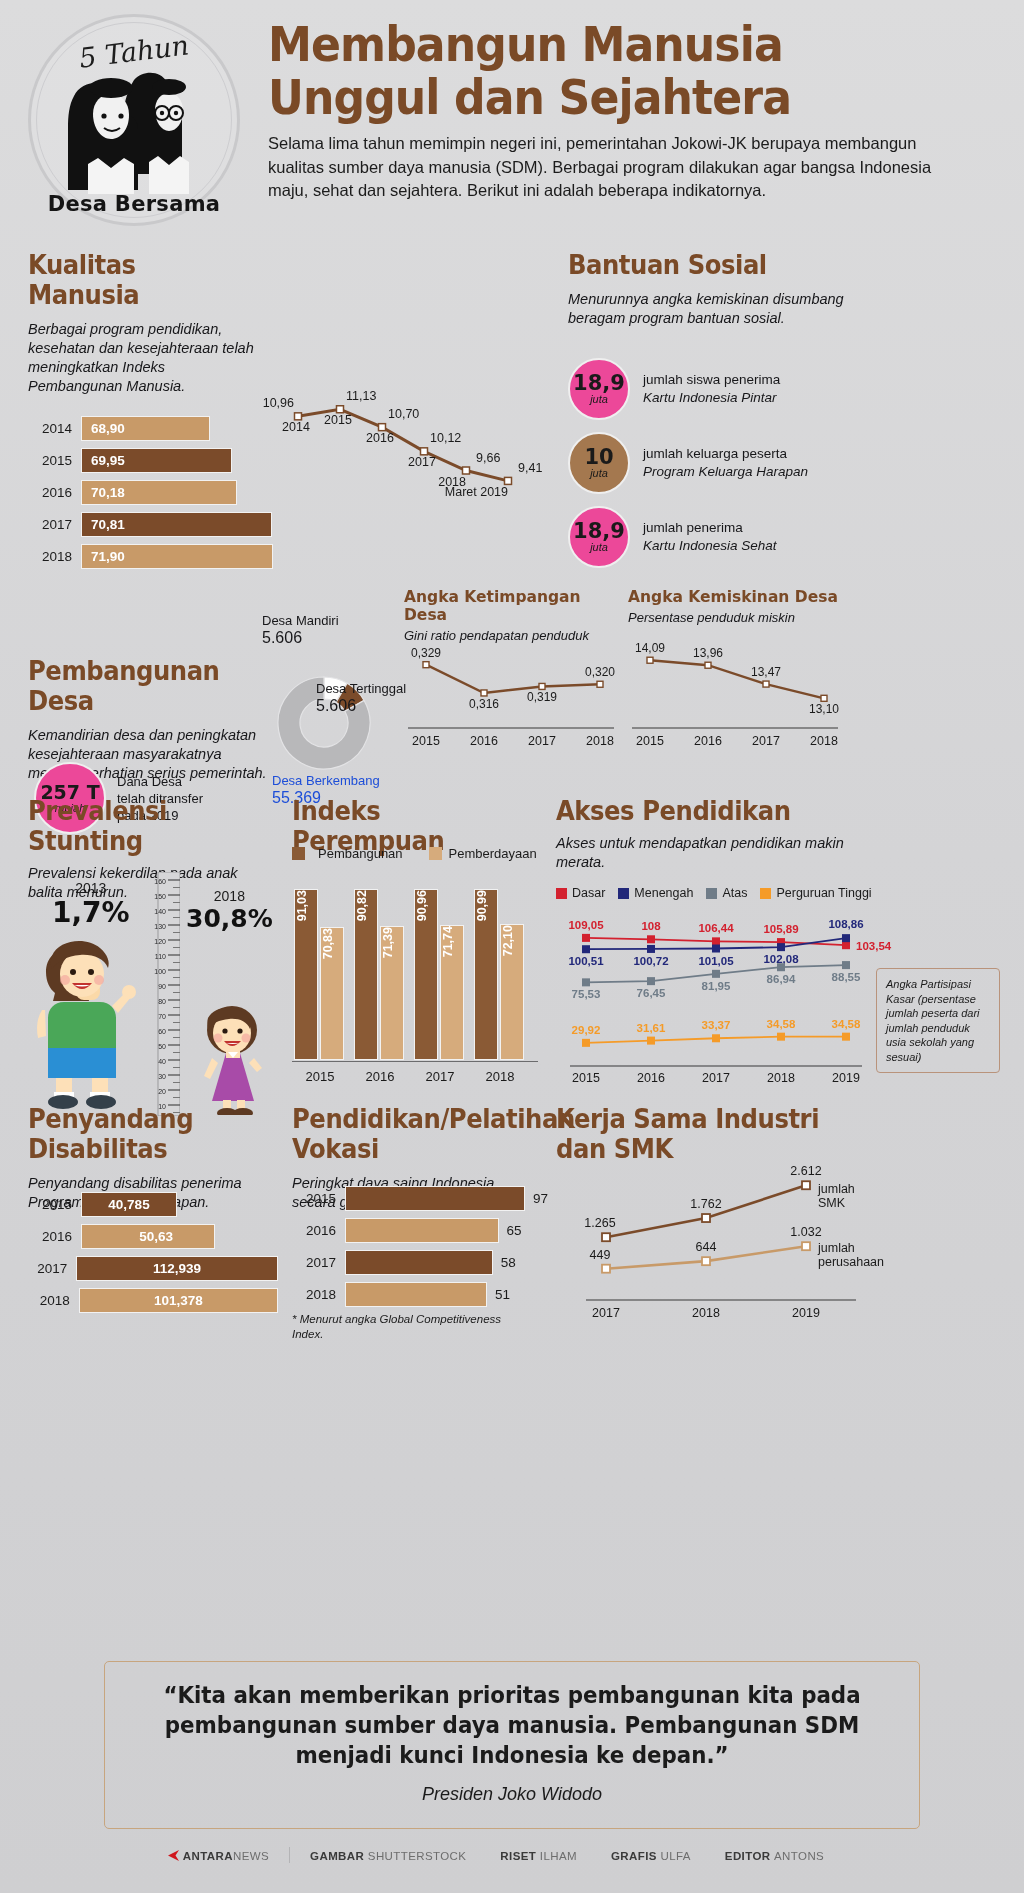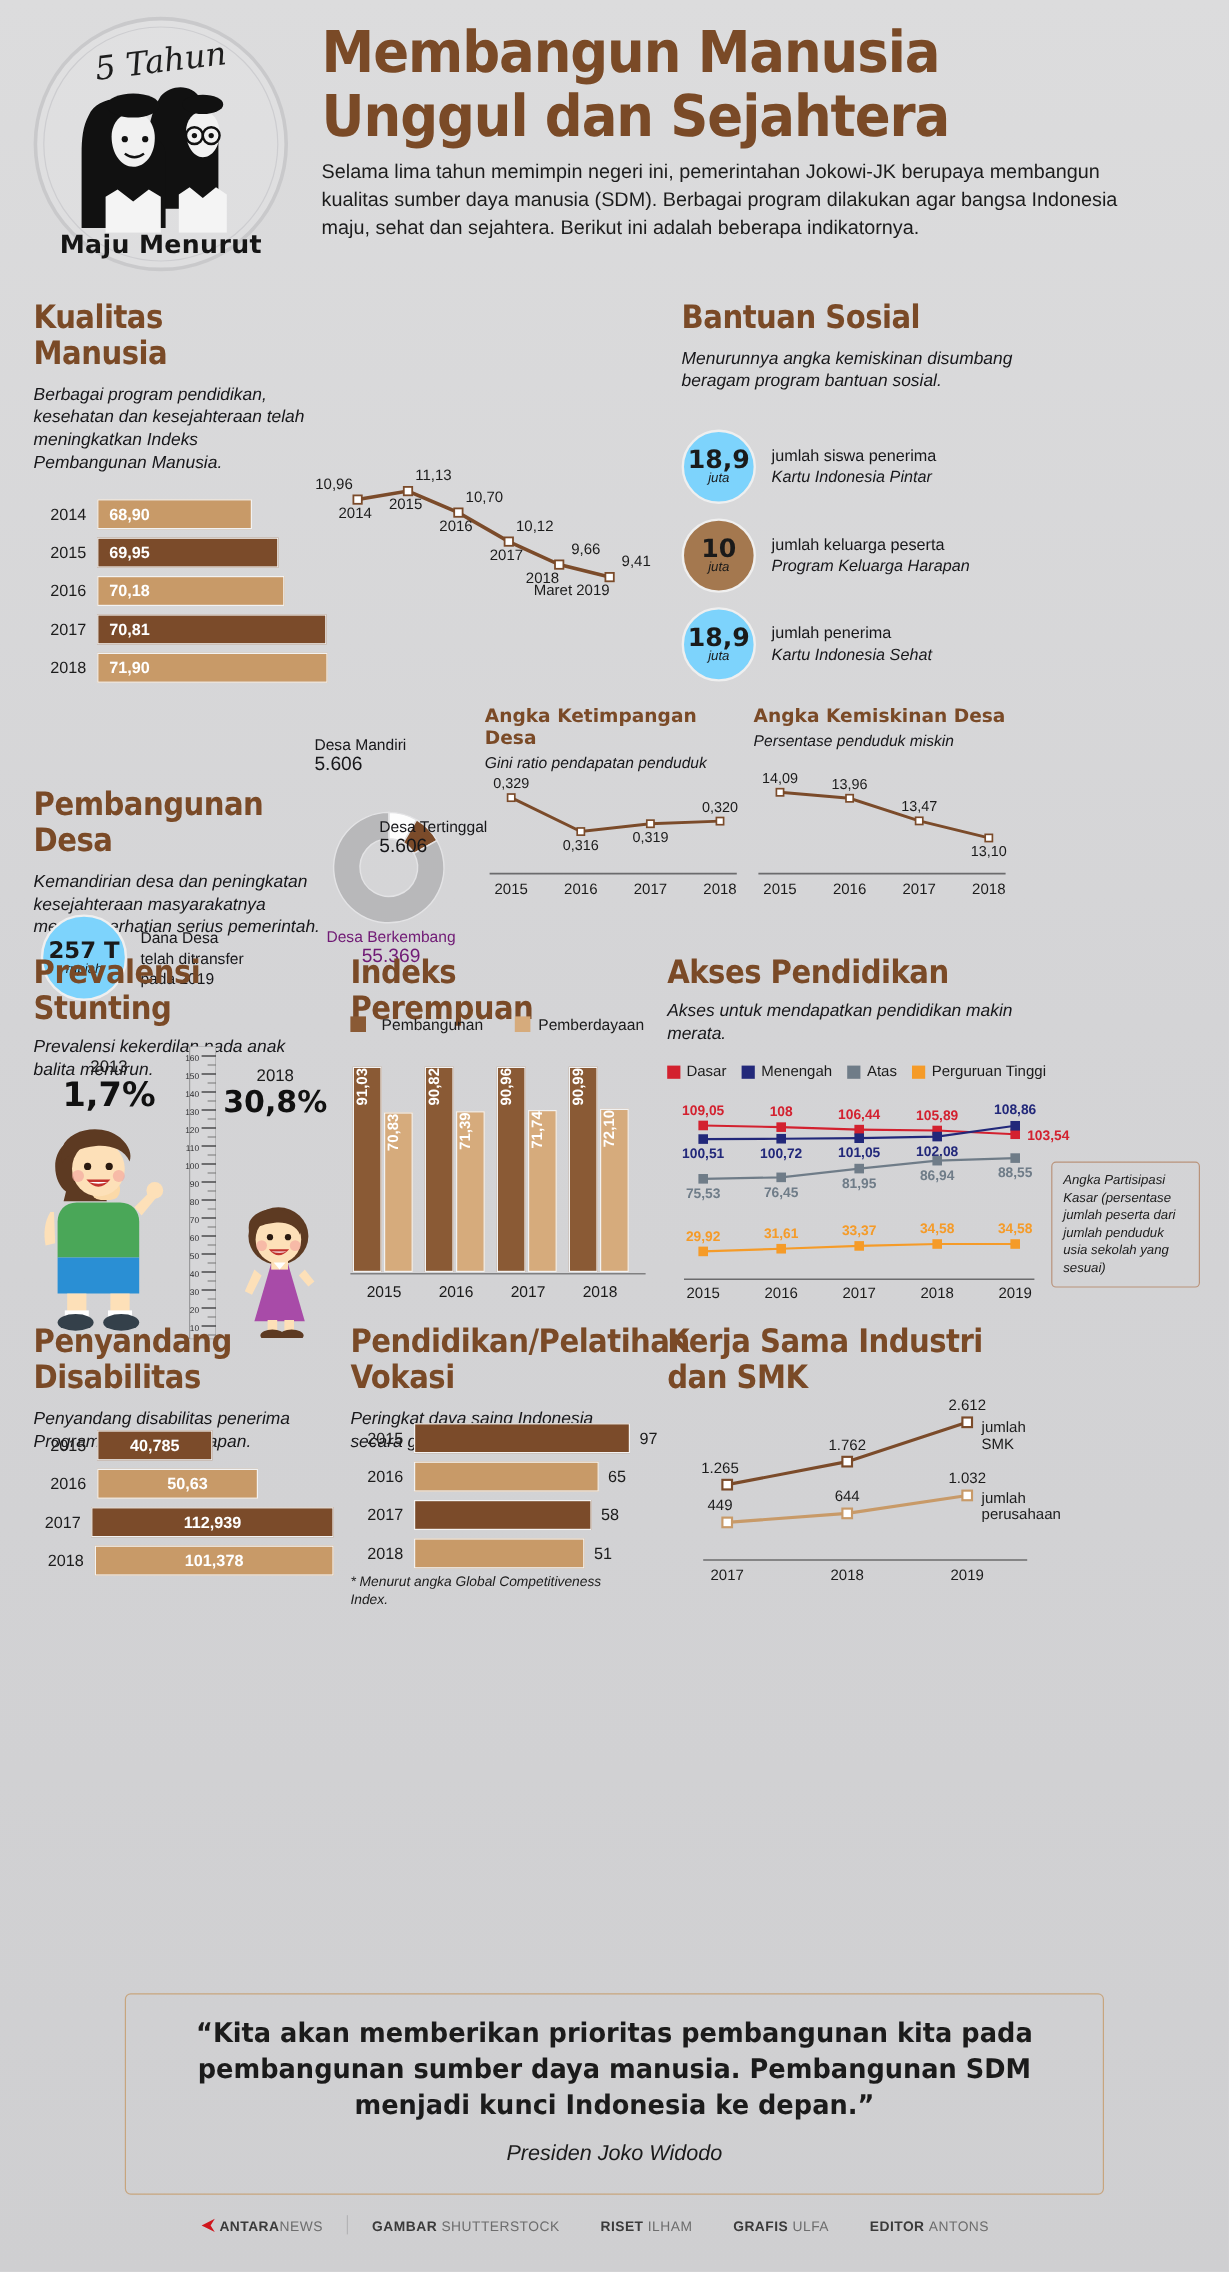--- a/index.html
+++ b/index.html
@@ -67,21 +67,21 @@
   .tone-d { background:#7b4b2a; }
 
   
   .circle {
     width:62px; height:62px; border-radius:50%; border:2.5px solid #efefef;
     display:flex; flex-direction:column; align-items:center; justify-content:center;
     color:#1a1a1a;
   }
   .circle .n { font-family:"DejaVu Sans",sans-serif; font-weight:bold; font-size:21px; line-height:20px; }
   .circle .u { font-style:italic; font-size:11px; line-height:13px; }
-  .c-light { background:#7dd3fc; }
+  .c-light { background:#ec4899; }
   .c-dark  { background:#a4784f; }
 
   
   .vb-label {
     writing-mode:vertical-rl; transform:rotate(180deg);
     color:#fff; font-size:12.5px; font-weight:bold; padding:6px 0 0 0;
   }
 
   .qbox {
     position:absolute; left:104px; top:1661px; width:816px; height:168px;
@@ -130,21 +130,21 @@
         <g fill="none" stroke="#111" stroke-width="2">
           <circle cx="100" cy="47" r="7"></circle>
             <circle cx="114" cy="47" r="7"></circle>
             <path d="M107 47h0"></path>
         </g>
         <g fill="#f4f4f4">
           <path d="M36 92l13 10 13-10 10 6v30H26V98z"></path>
           <path d="M96 90l11 9 11-9 9 6v32H87V96z"></path>
         </g>
       </svg>
-      <div class="logo-maju">Maju Menurut</div>
+      <div class="logo-maju">Desa Bersama</div>
     </div>
 
     <div class="htitle">
       <div>Membangun Manusia</div>
       <div>Unggul dan Sejahtera</div>
     </div>
     <div class="hsub">Selama lima tahun memimpin negeri ini, pemerintahan Jokowi-JK berupaya membangun kualitas sumber daya manusia (SDM).  Berbagai program dilakukan agar bangsa Indonesia maju, sehat dan sejahtera. Berikut ini adalah beberapa indikatornya.</div>
   </div>
 
   <div style="position:absolute;left:28px;top:250px;width:250px;">
@@ -265,21 +265,21 @@
                A 24 24 0 1 0 86.91379764535694 63.22659488299742 Z" fill="#b8b8ba" stroke="#e3e3e5" stroke-width="1.2"></path>
     </svg>
   <div style="position:absolute;left:262px;top:612px;font-size:13px;color:#17171a;line-height:17px;">
     <div>Desa Mandiri</div>
     <div style="font-size:16px;">5.606</div>
   </div>
   <div style="position:absolute;left:316px;top:680px;font-size:13px;color:#17171a;line-height:17px;">
     <div>Desa Tertinggal</div>
     <div style="font-size:16px;">5.606</div>
   </div>
-  <div style="position:absolute;left:272px;top:772px;font-size:13px;color:#701a75;line-height:17px;text-align:center;">
+  <div style="position:absolute;left:272px;top:772px;font-size:13px;color:#1d4ed8;line-height:17px;">
     <div>Desa Berkembang</div>
     <div style="font-size:16px;">55.369</div>
   </div>
 
   <div style="position:absolute;left:404px;top:588px;width:215px;">
     <div class="small-title">Angka Ketimpangan Desa</div>
     <div class="small-desc" style="margin-top:4px;">Gini ratio pendapatan penduduk</div>
   </div>
   <svg id="gini-chart" style="position:absolute;left:404px;top:632px;" width="214" height="125">
       <path d="M22 32.69565217391305L80 60.95652173913044L138 54.434782608695656L196 52.26086956521739" fill="none" stroke="#7b4b2a" stroke-width="2.4"></path>

